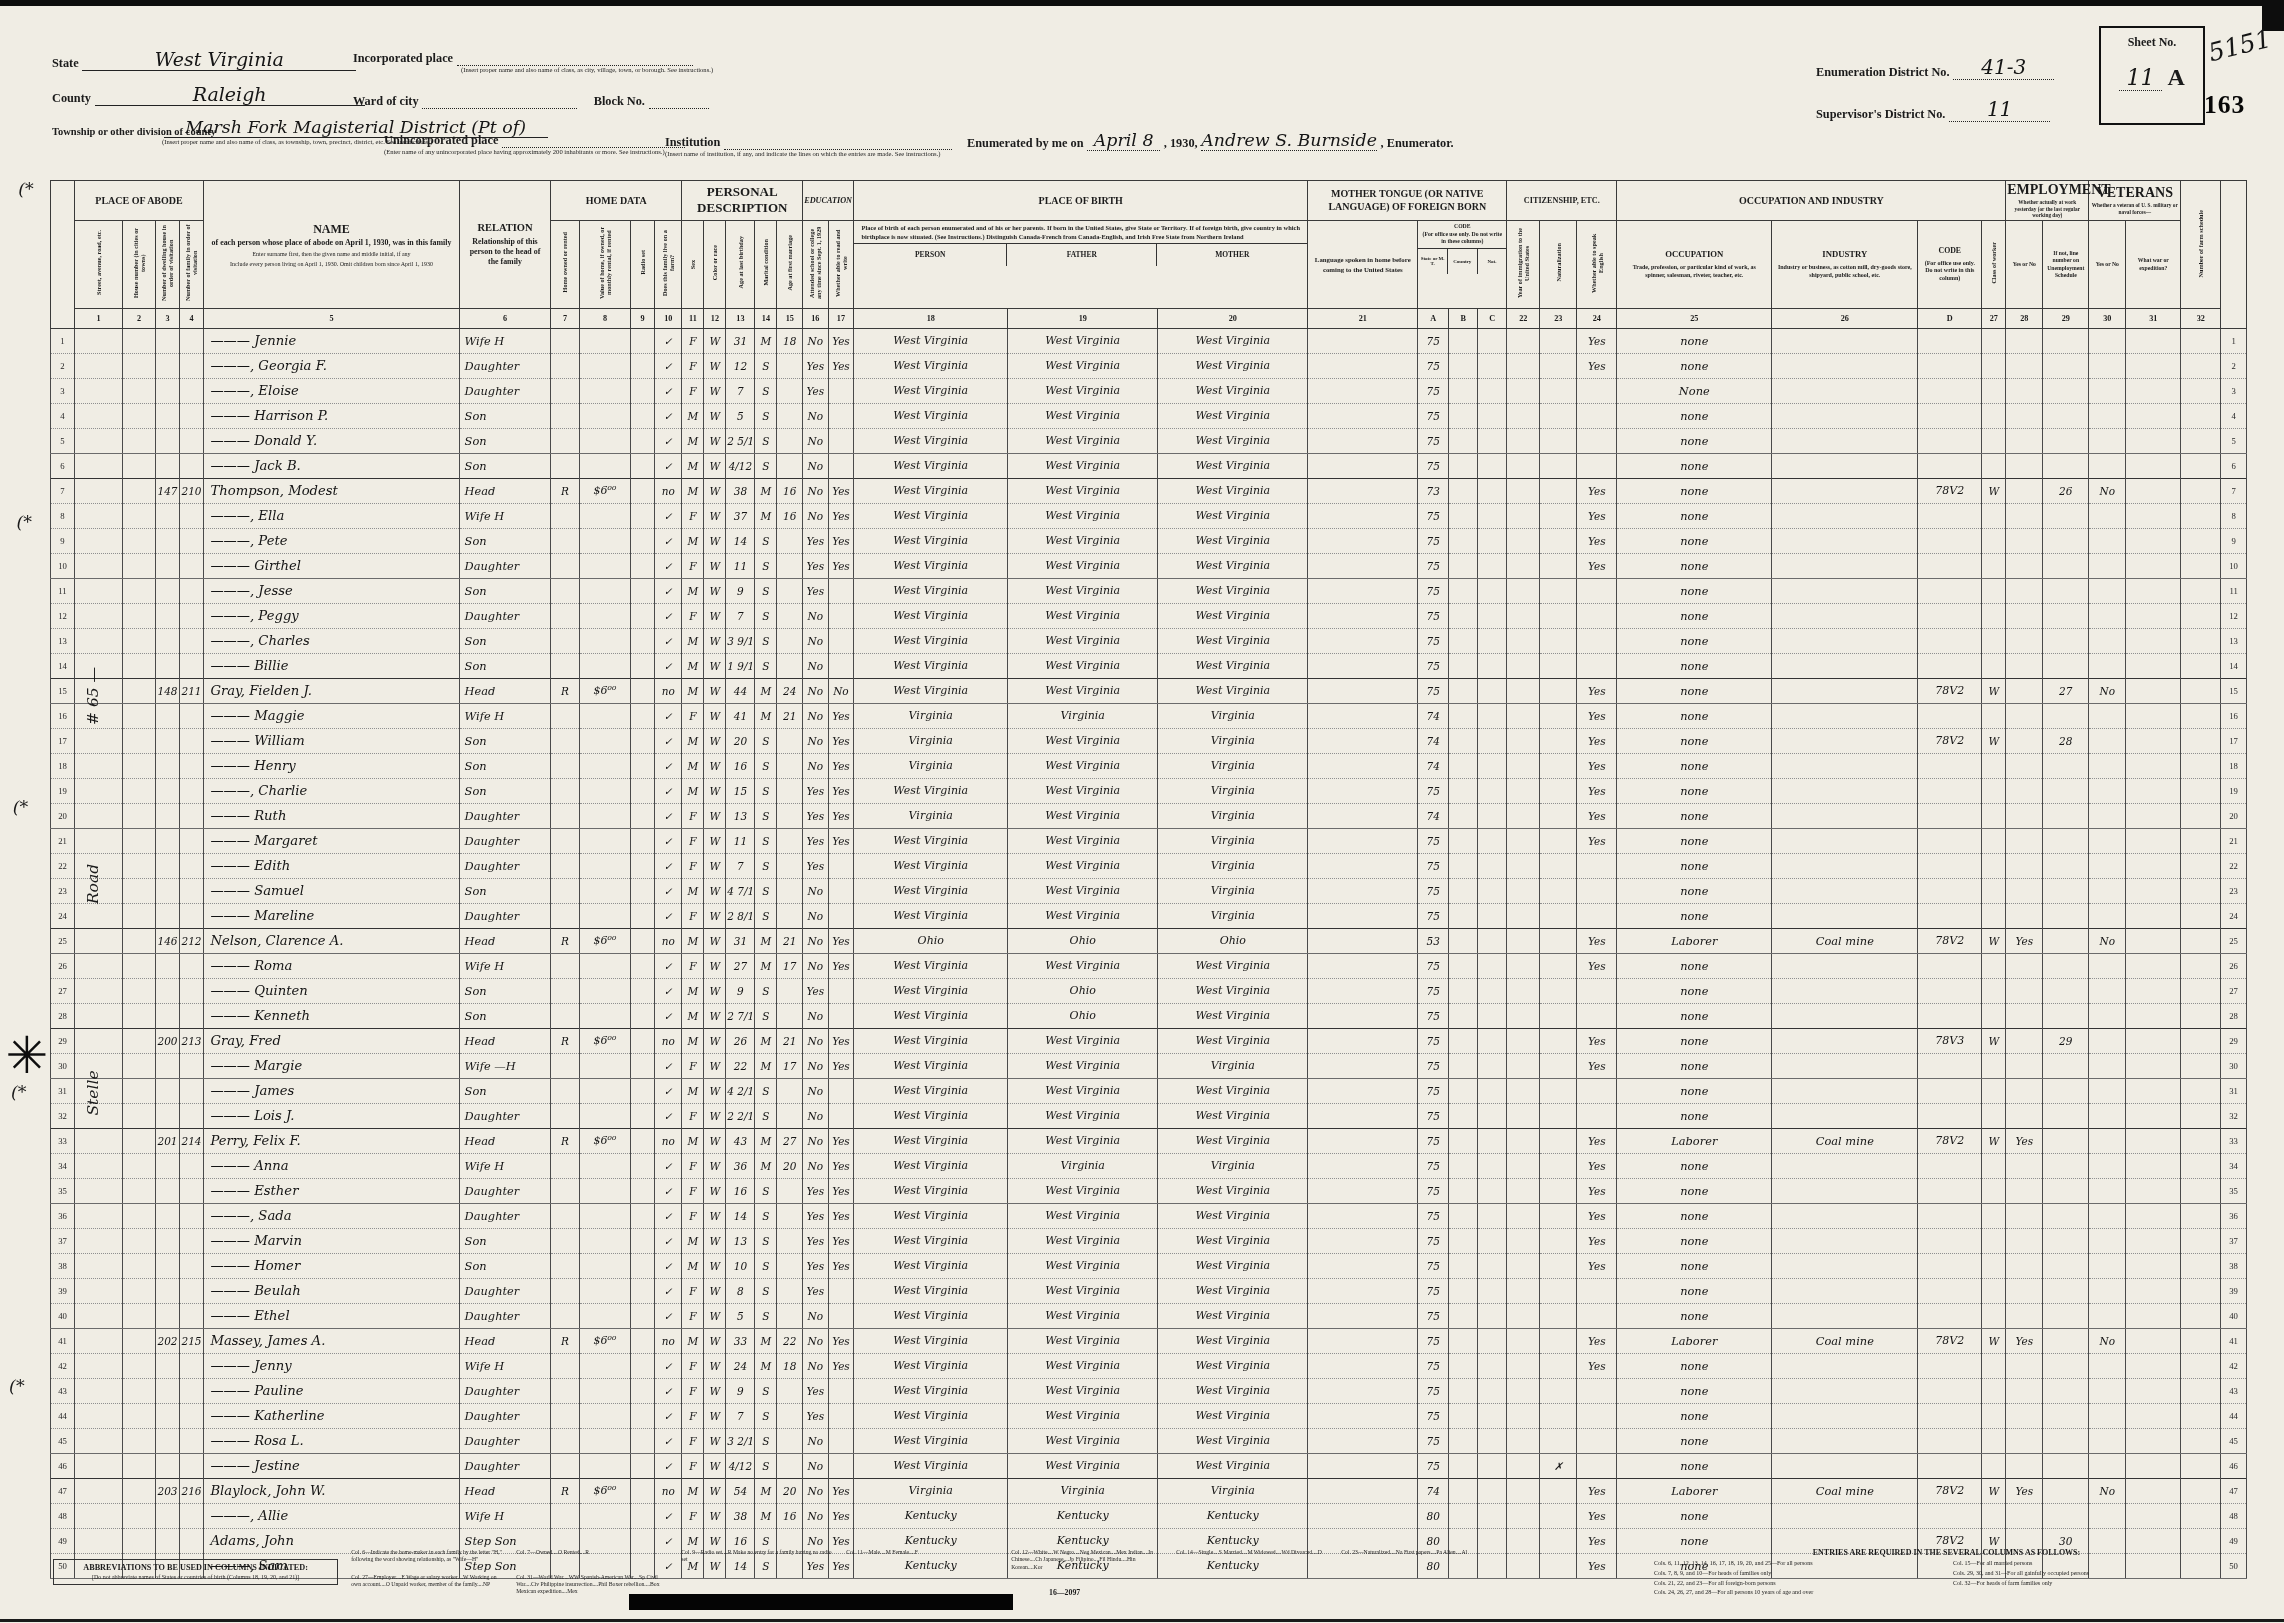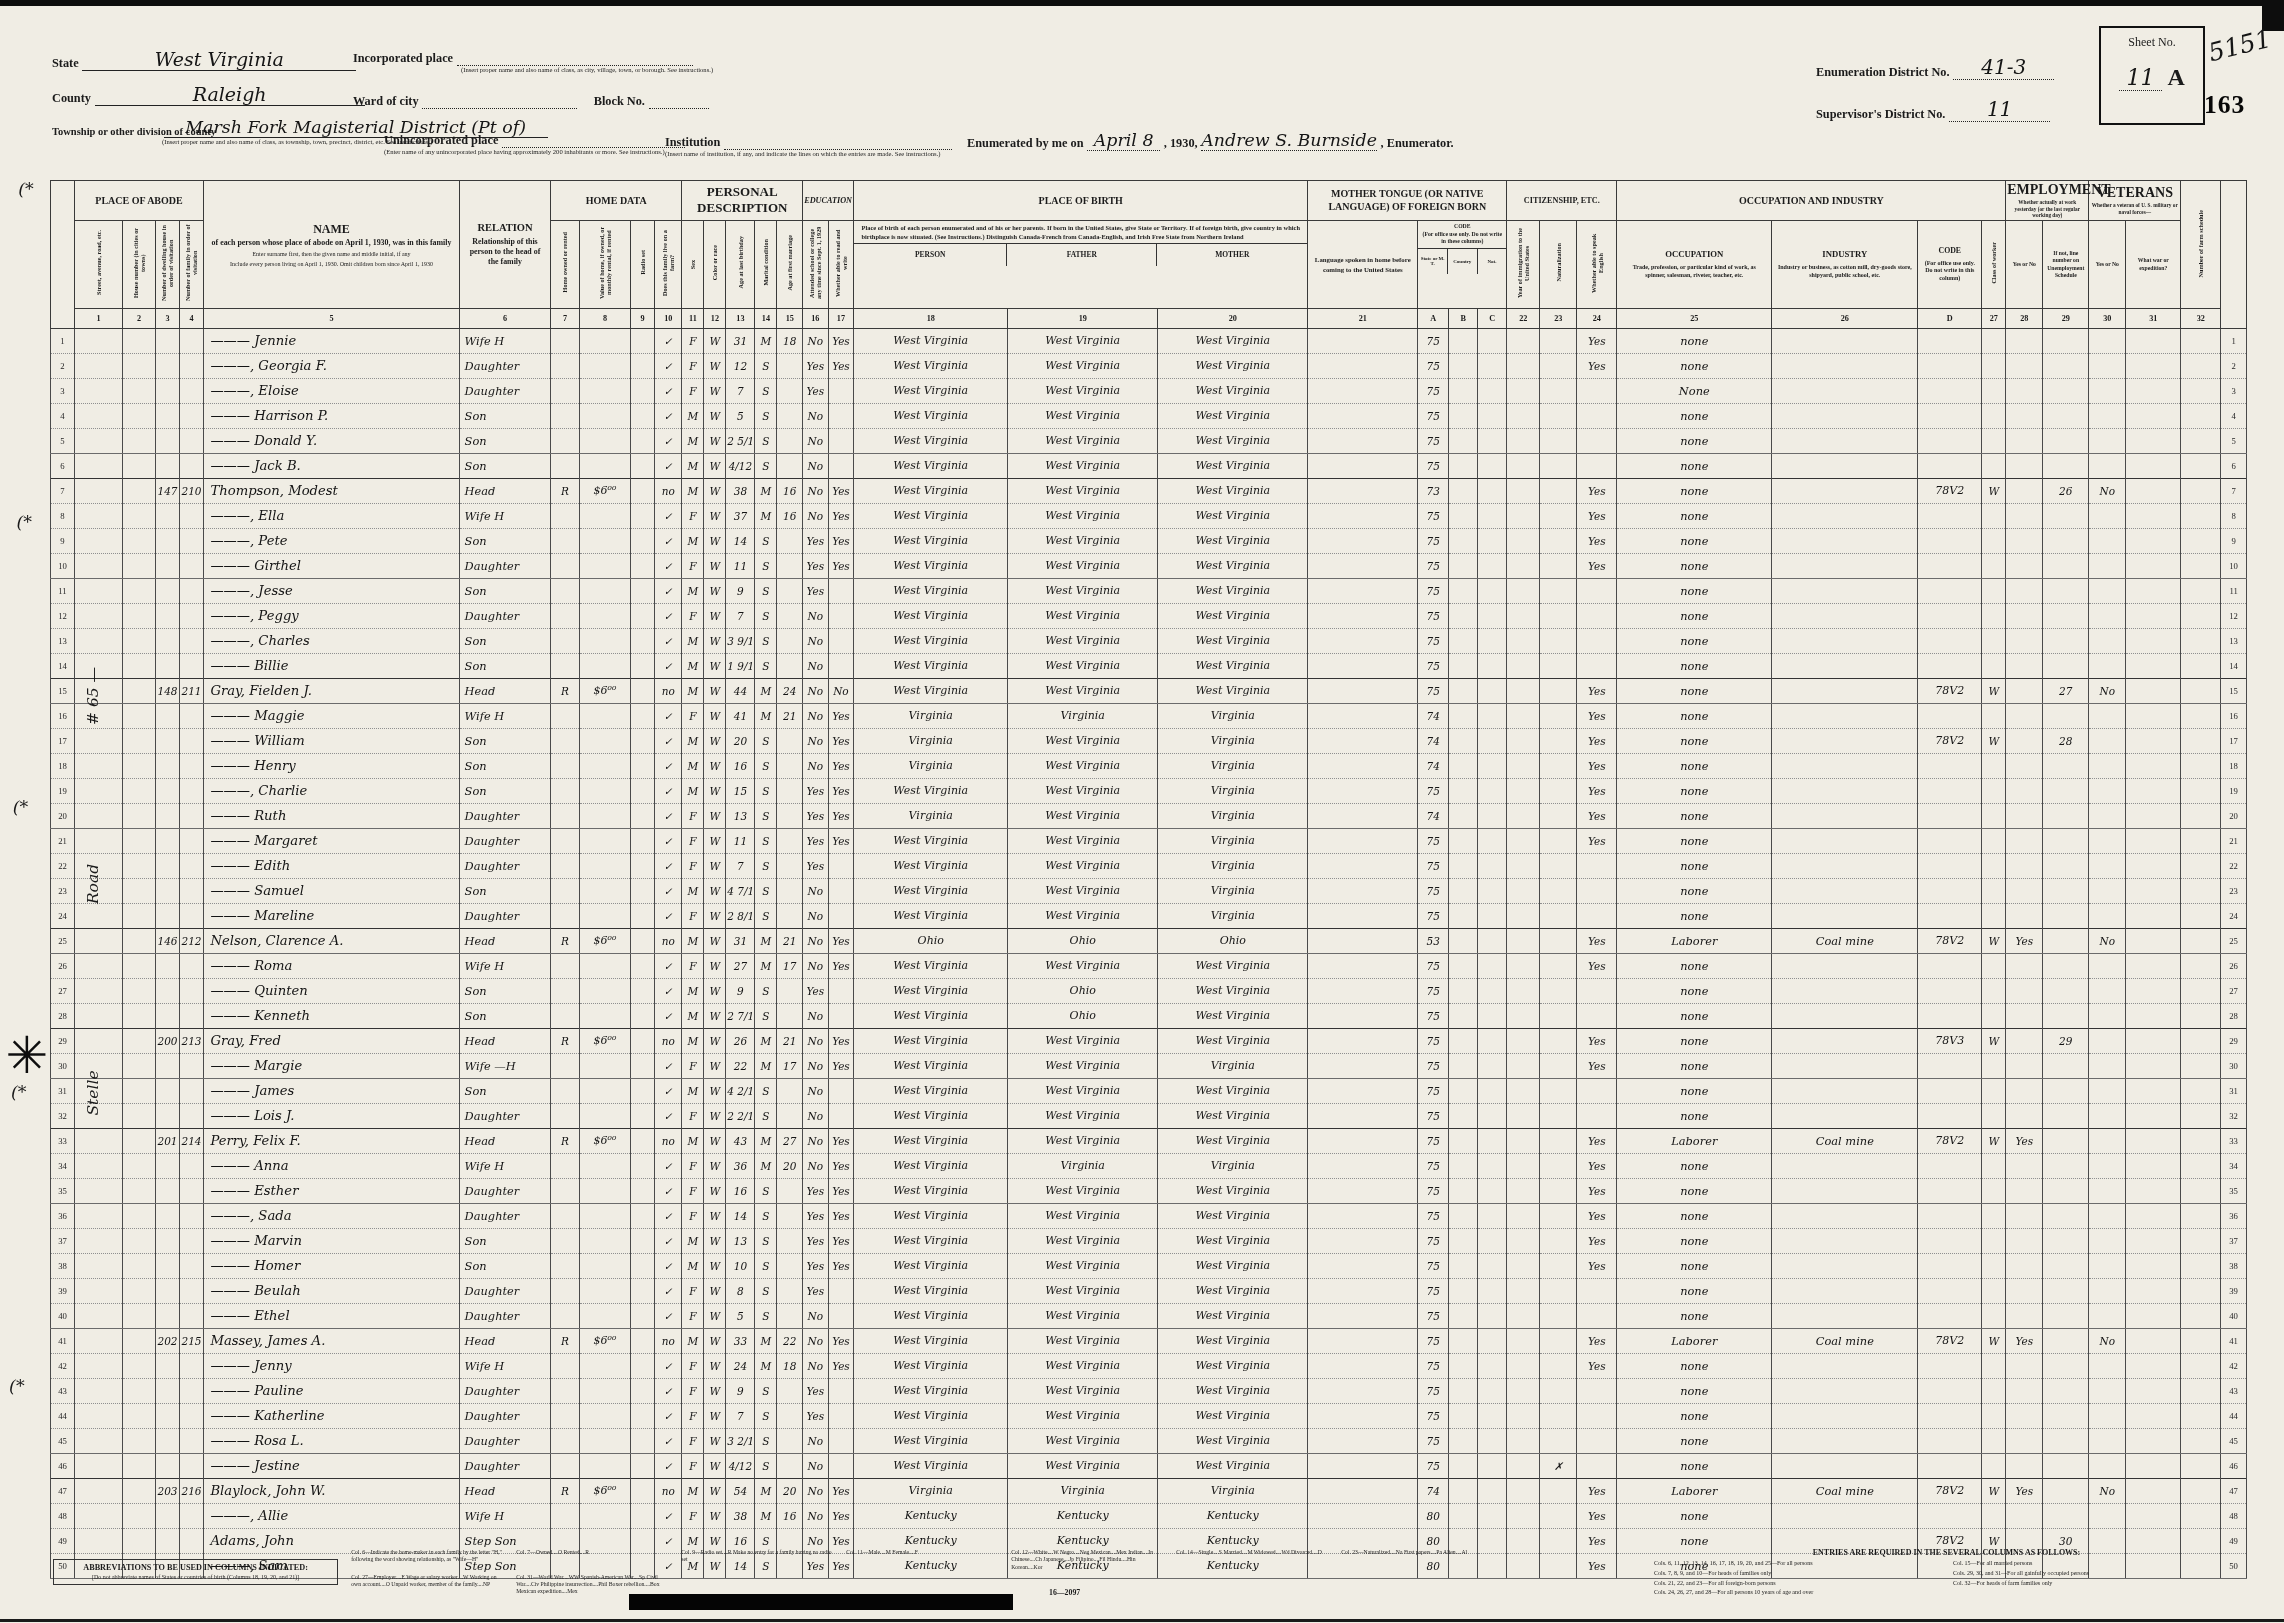--- a/index.html
+++ b/index.html
@@ -18,21 +18,21 @@
   .fill{display:inline-block;border-bottom:1.5px solid #222;text-align:center;vertical-align:bottom;}
   .fill.dot{border-bottom-style:dotted;}
   .hl{position:absolute;white-space:nowrap;}
   .hwbig{font-size:19px;}
   .ct{position:absolute;left:694px;top:16.4px;width:676px;text-align:center;}
   .ct .f0{font-size:8.2px;font-weight:bold;}
   .ct .f1{font-size:12.3px;font-weight:bold;margin-top:1.8px;}
   .ct .f2{font-size:17.4px;font-weight:bold;margin-top:2.7px;}
   .ct .f3{font-size:19px;font-weight:bold;letter-spacing:2.7px;margin-top:5.5px;}
   .sheetbox{position:absolute;left:2099px;top:25.6px;width:102px;height:95px;border:2.3px solid #111;text-align:center;}
-  .sheetbox .sl{font-size:12px;font-weight:normal;margin-top:7.3px;}
+  .sheetbox .sl{font-size:12px;font-weight:bold;margin-top:7.3px;}
   .sheetbox .sv{margin-top:14.6px;font-size:22px;}
   .sheetbox .sv .ltr{font-family:"Liberation Serif",serif;font-style:normal;font-weight:bold;font-size:24px;}
   .hw5151{position:absolute;left:2208px;top:31px;font-size:25px;transform:rotate(-14deg);}
   .stamp163{position:absolute;left:2204px;top:90px;font-size:25.6px;font-weight:bold;letter-spacing:0.9px;color:#070707;}
 
   
   table.census{position:absolute;left:50px;top:180px;width:2193px;border-collapse:collapse;table-layout:fixed;border:1.8px solid #111;}
   th,td{border:0.9px solid #3a3a3a;}
   thead th{font-family:"Liberation Serif",serif;vertical-align:middle;text-align:center;padding:0.9px;background:transparent;}
   .hr1 th{height:37px;font-size:10px;font-weight:bold;}

